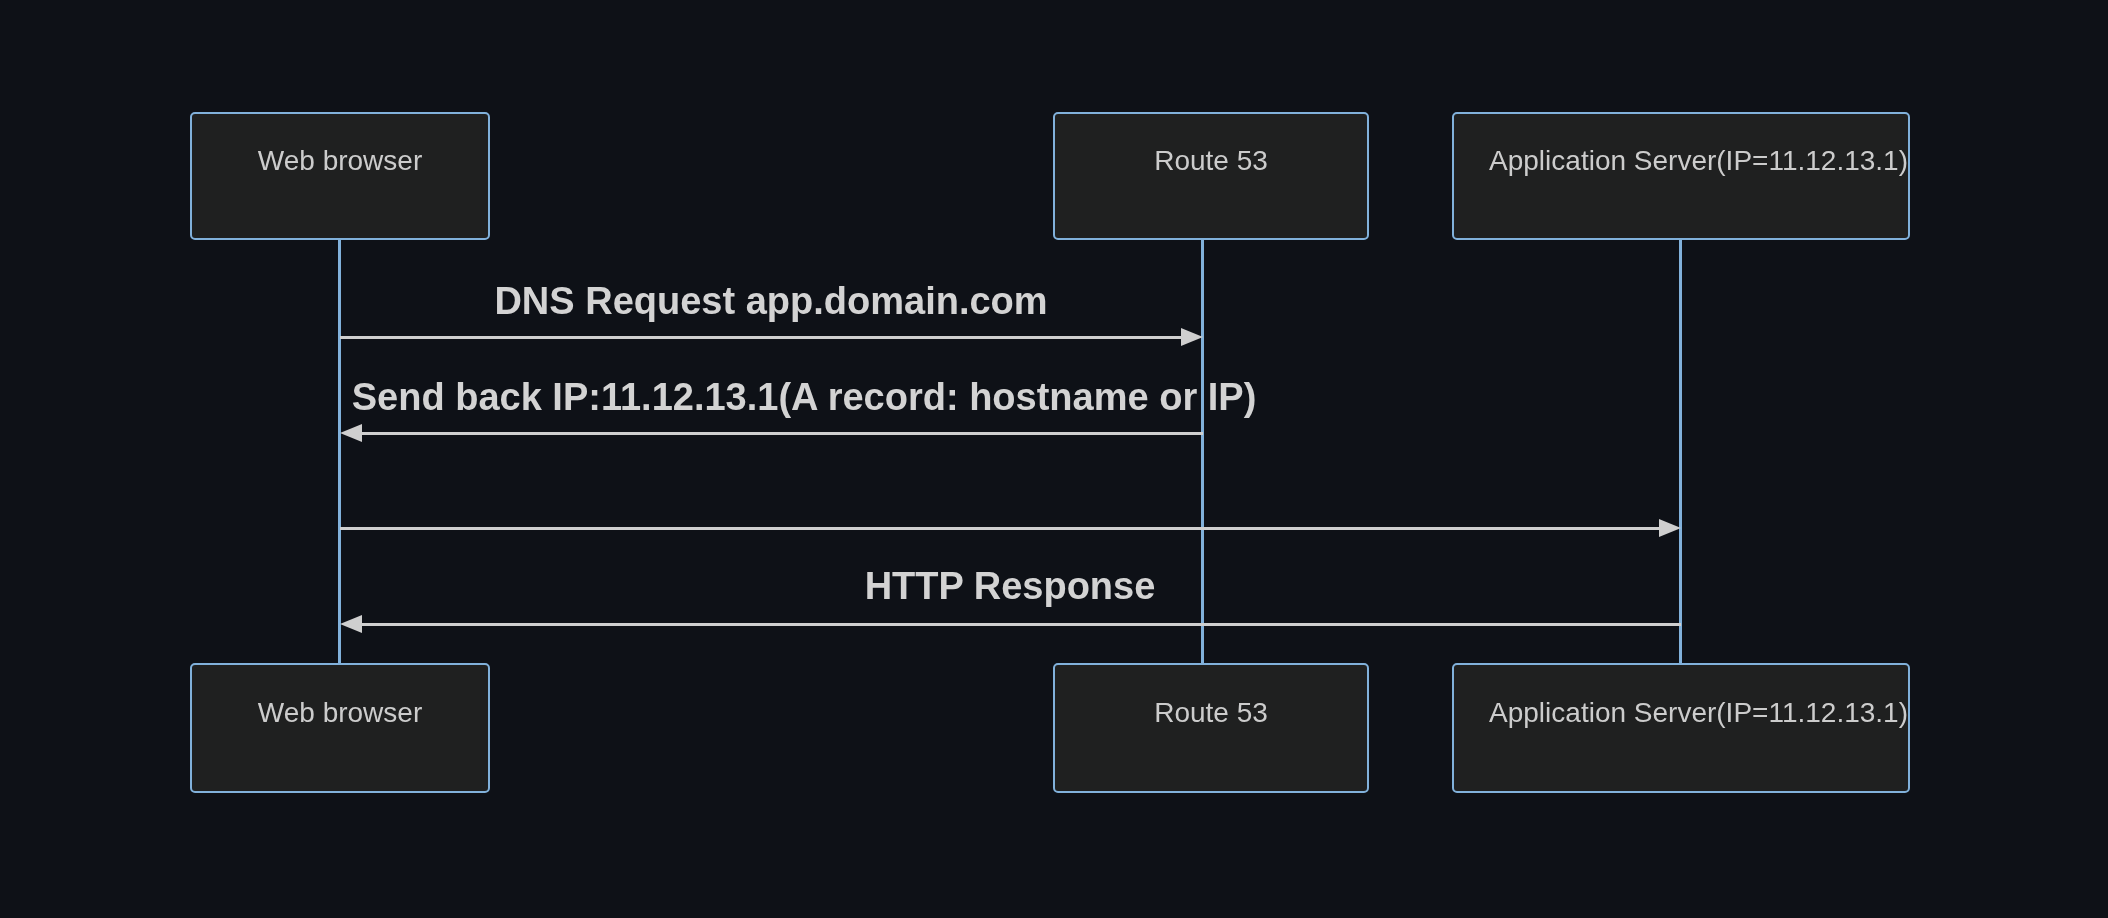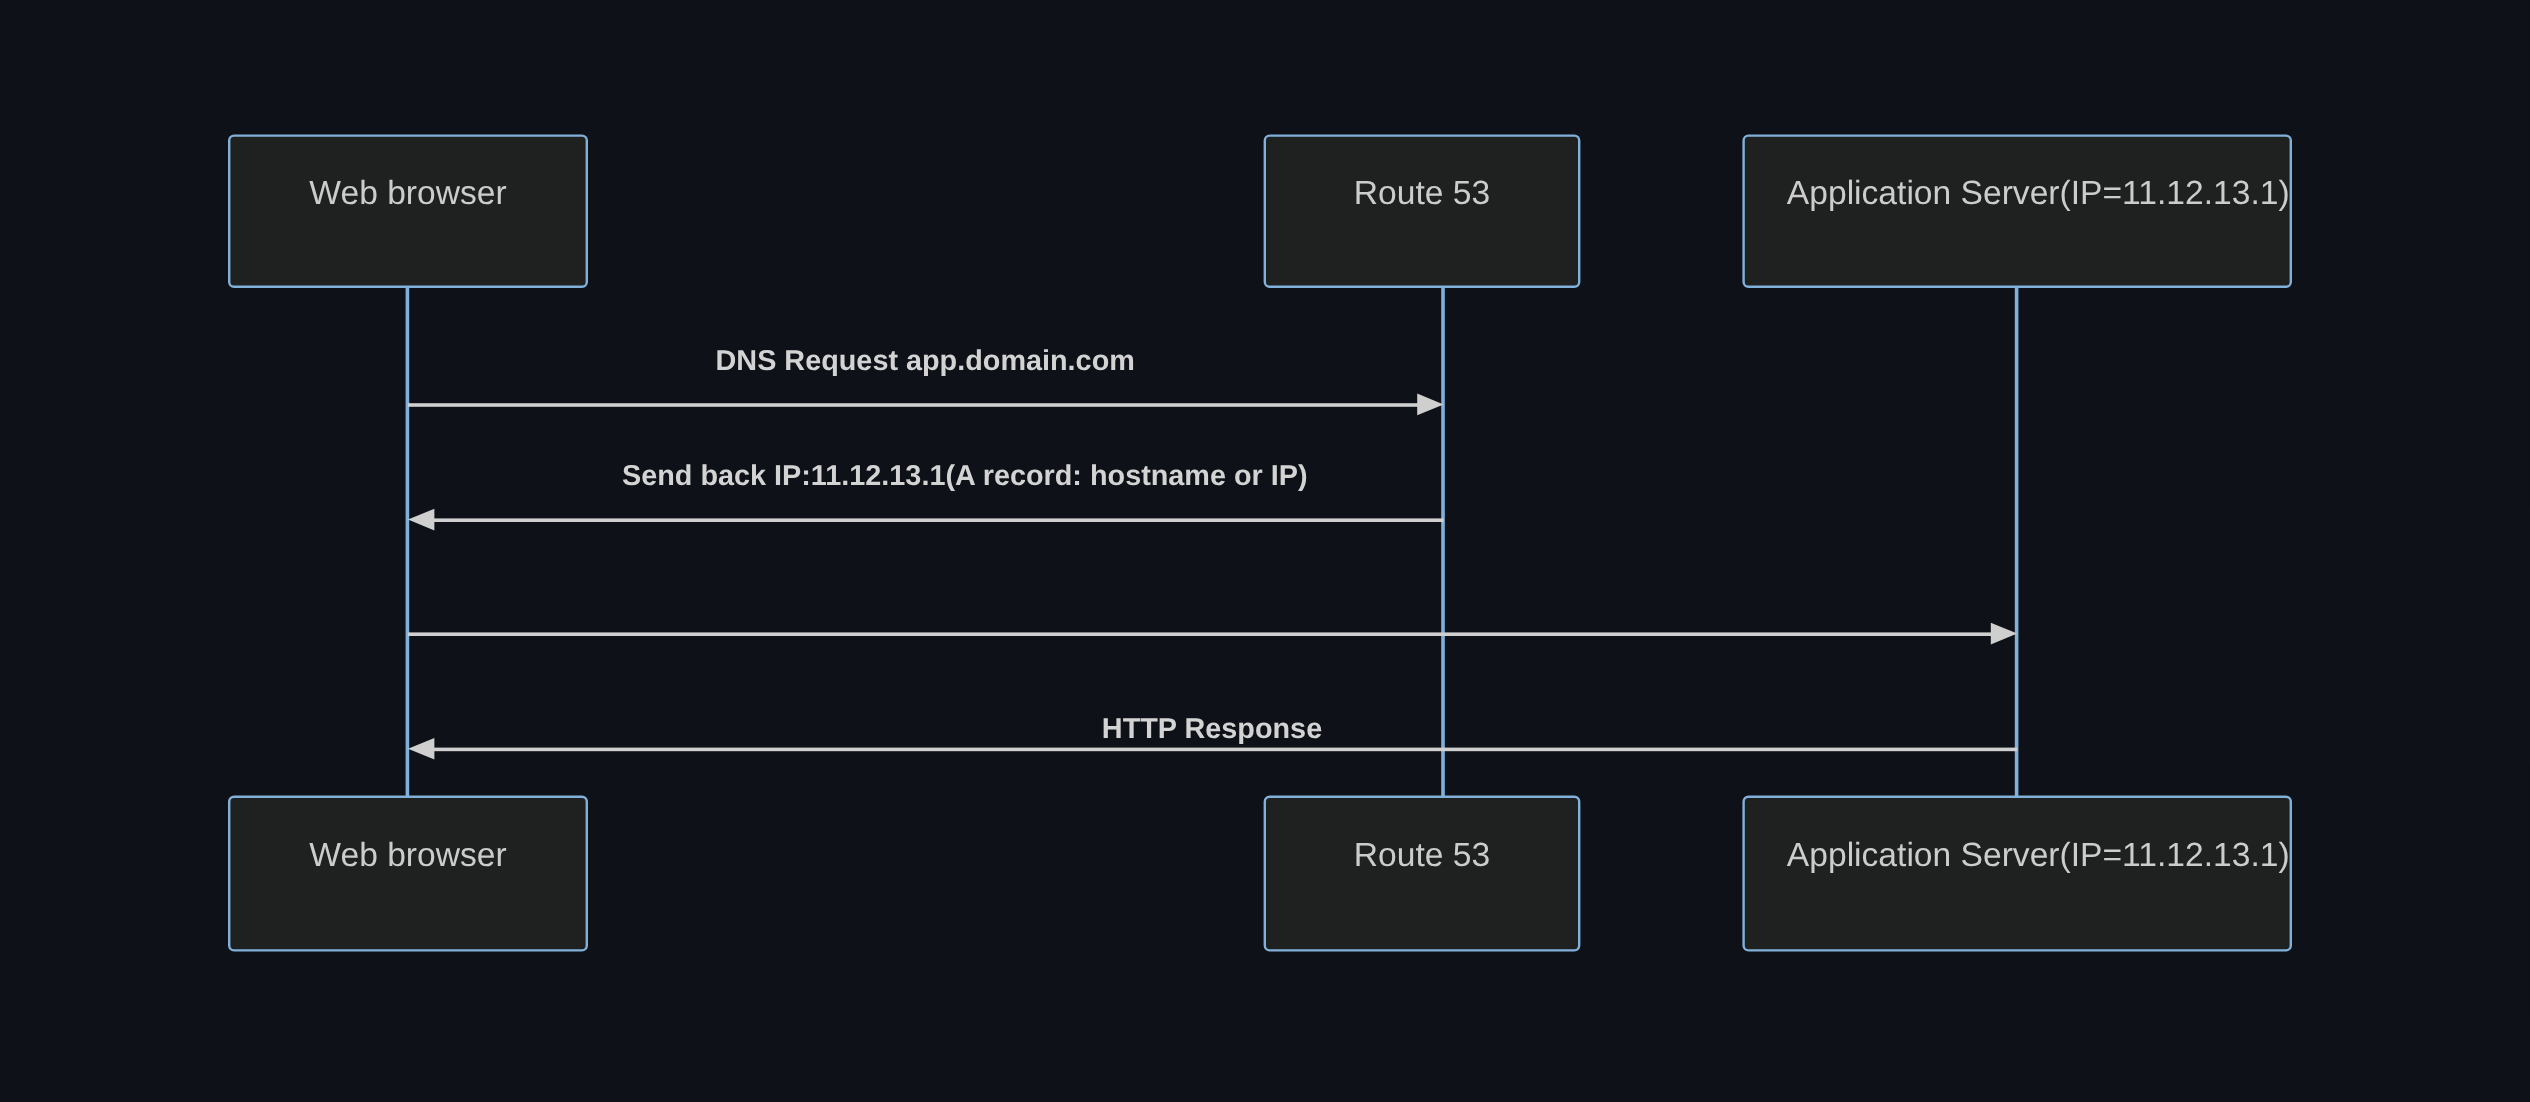--- a/index.html
+++ b/index.html
@@ -26,41 +26,41 @@
     display: flex;
     align-items: center;
     justify-content: center;
     color: #cccccc;
     font-size: 28px;
     padding-bottom: 30px; 
   }
   .row-top    { top: 112px; height: 128px; }
   .row-bottom { top: 663px; height: 130px; }
   .col-wb  { left: 190px;  width: 300px; }
-  .col-r53 { left: 1053px; width: 264px; }
+  .col-r53 { left: 1053px; width: 316px; }
   .col-as  { left: 1452px; width: 458px; justify-content: flex-end; }
 
   
   .lifeline {
     position: absolute;
     top: 240px;
     height: 424px;
     width: 3px;
     background: #81b1db;
   }
   .ll-wb  { left: 338px; }
   .ll-r53 { left: 1201px; }
   .ll-as  { left: 1679px; }
 
   
   .msg-label {
     position: absolute;
     transform: translateX(-50%);
     color: #d3d3d3;
-    font-size: 24px;
+    font-size: 38px;
     font-weight: 700;
     white-space: nowrap;
     line-height: 36px;
   }
   .msg-line {
     position: absolute;
     height: 3px;
     background: #cfcfcf;
   }
   .arrow-head {
@@ -82,21 +82,21 @@
   .lbl-m2  { left: 804px;  top: 379px; }
   .line-m2 { left: 360px;  top: 432px; width: 843px; }
   .head-m2 { left: 340px;  top: 424px; }
 
   
   .lbl-m3  { left: 1010px; top: 474px; }
   .line-m3 { left: 340px;  top: 527px; width: 1321px; }
   .head-m3 { left: 1659px; top: 519px; }
 
   
-  .lbl-m4  { left: 1010px; top: 590px; }
+  .lbl-m4  { left: 1010px; top: 568px; }
   .line-m4 { left: 360px;  top: 623px; width: 1321px; }
   .head-m4 { left: 340px;  top: 615px; }
 </style>
 </head>
 <body>
 
 <div class="stage">
 
   <div class="lifeline ll-wb"></div>
   <div class="lifeline ll-r53"></div>

